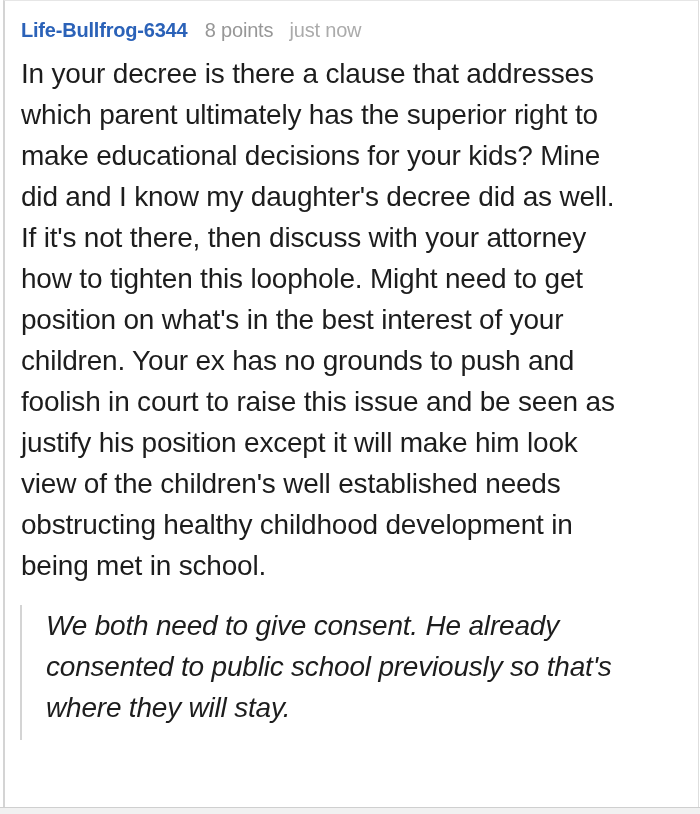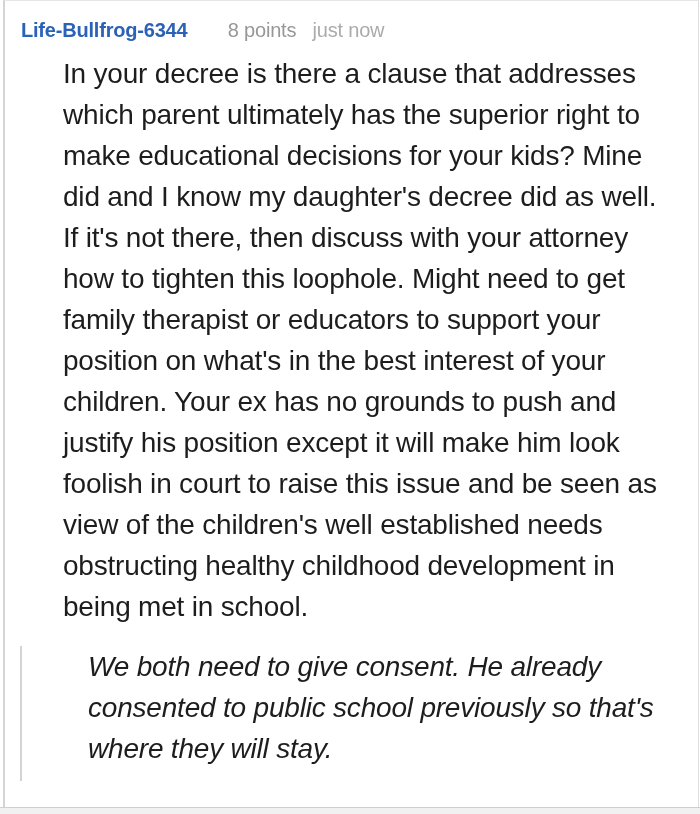--- a/index.html
+++ b/index.html
@@ -47,36 +47,35 @@
   }
   .username {
     font-weight: bold;
     color: var(--username-blue);
     cursor: pointer;
     margin-top: 24px;
   }
   .username.op { color: var(--username-op-orange); }
   .points {
     color: var(--points-gray);
-    margin-left: 35px;
+    margin-left: 12px;
     font-weight: normal;
   }
   .timestamp {
     color: var(--timestamp-gray);
     margin-left: 11px;
     font-weight: normal;
   }
 
   .comment-body {
     margin-top: 11px;
     font-size: 28px;
     line-height: 41px;
     letter-spacing: -0.2px;
     color: var(--body-text);
-    margin-left: 42px;
   }
   .comment-body .text-line { white-space: nowrap; }
 
   .reply {
     margin-top: 19px;
     margin-left: -1px;
     border-left: 2px solid var(--thread-line);
     padding-left: 24px;
     padding-bottom: 12px;
   }
@@ -95,25 +94,24 @@
         <span class="timestamp">just now</span>
       </div>
 
       <div class="comment-body">
           <div class="text-line">In your decree is there a clause that addresses</div>
           <div class="text-line">which parent ultimately has the superior right to</div>
           <div class="text-line">make educational decisions for your kids? Mine</div>
           <div class="text-line">did and I know my daughter's decree did as well.</div>
           <div class="text-line">If it's not there, then discuss with your attorney</div>
           <div class="text-line">how to tighten this loophole. Might need to get</div>
-          <div class="text-line">family therapist or educators to support your</div>
           <div class="text-line">position on what's in the best interest of your</div>
           <div class="text-line">children. Your ex has no grounds to push and</div>
+          <div class="text-line">foolish in court to raise this issue and be seen as</div>
           <div class="text-line">justify his position except it will make him look</div>
-          <div class="text-line">foolish in court to raise this issue and be seen as</div>
           <div class="text-line">view of the children's well established needs</div>
           <div class="text-line">obstructing healthy childhood development in</div>
           <div class="text-line">being met in school.</div>
         </div>
 
       <div class="reply">
 
         <div class="comment-body">
             <div class="text-line">We both need to give consent. He already</div>
             <div class="text-line">consented to public school previously so that's</div>

